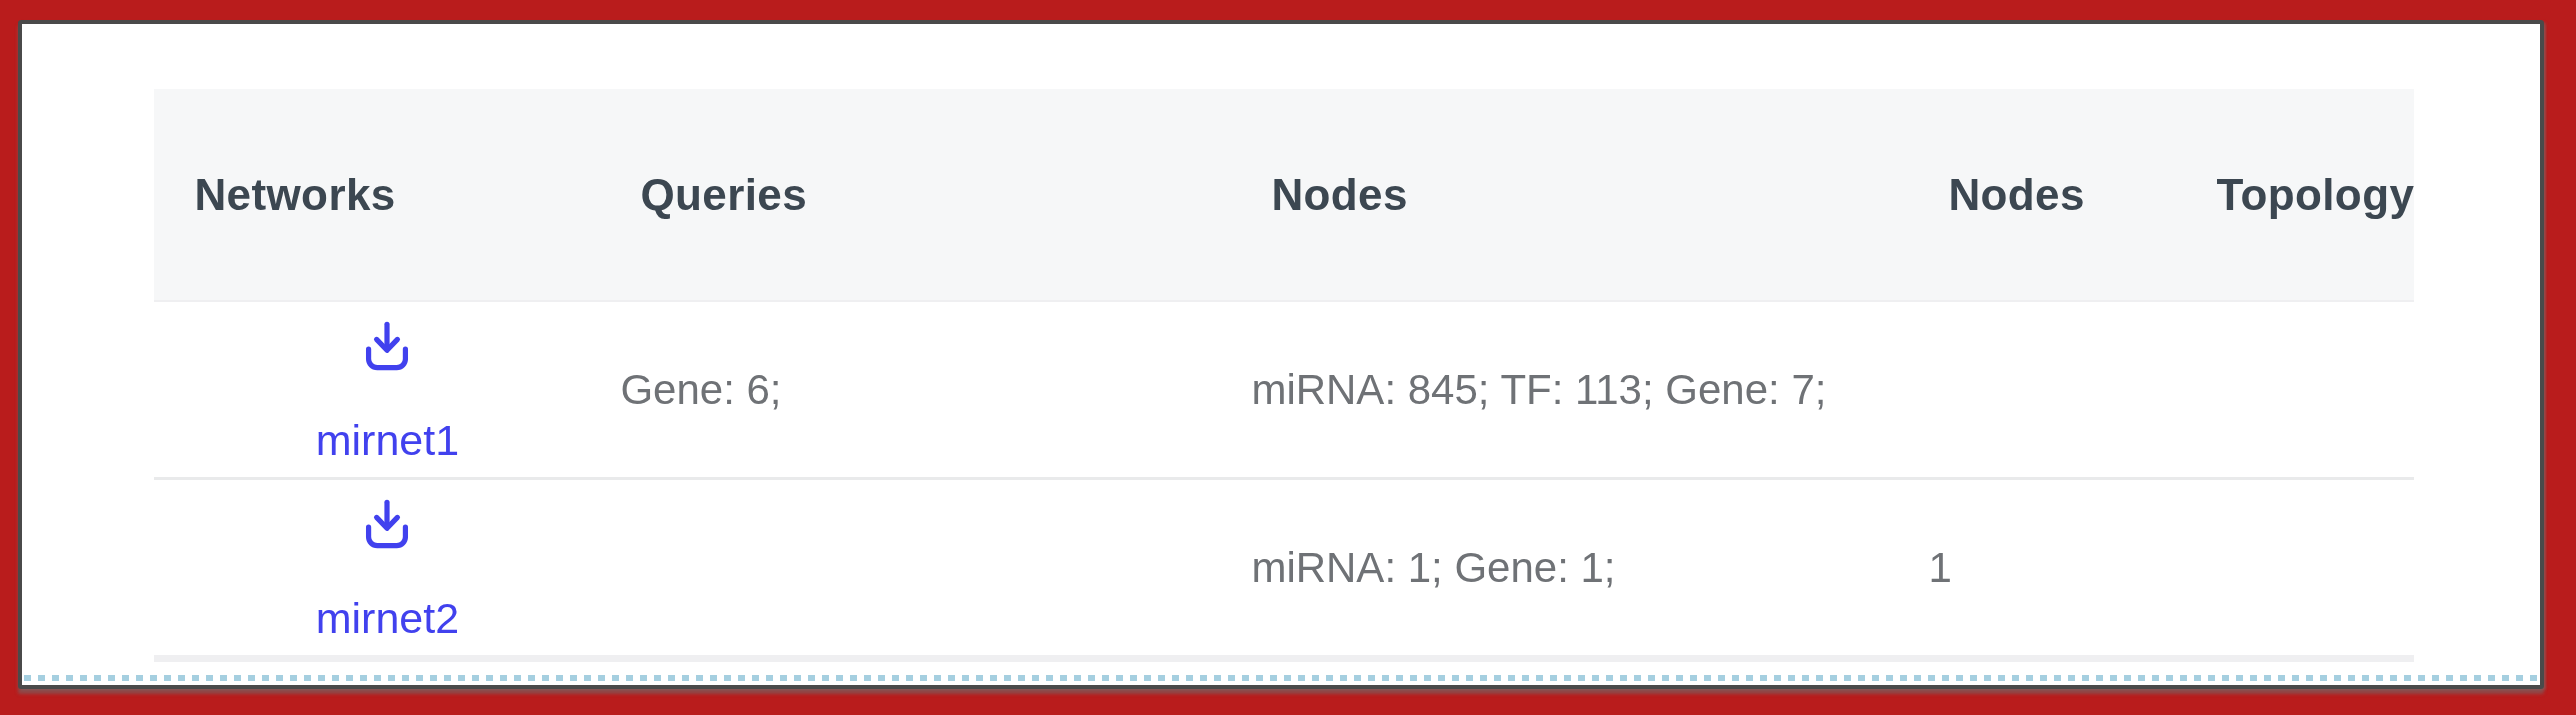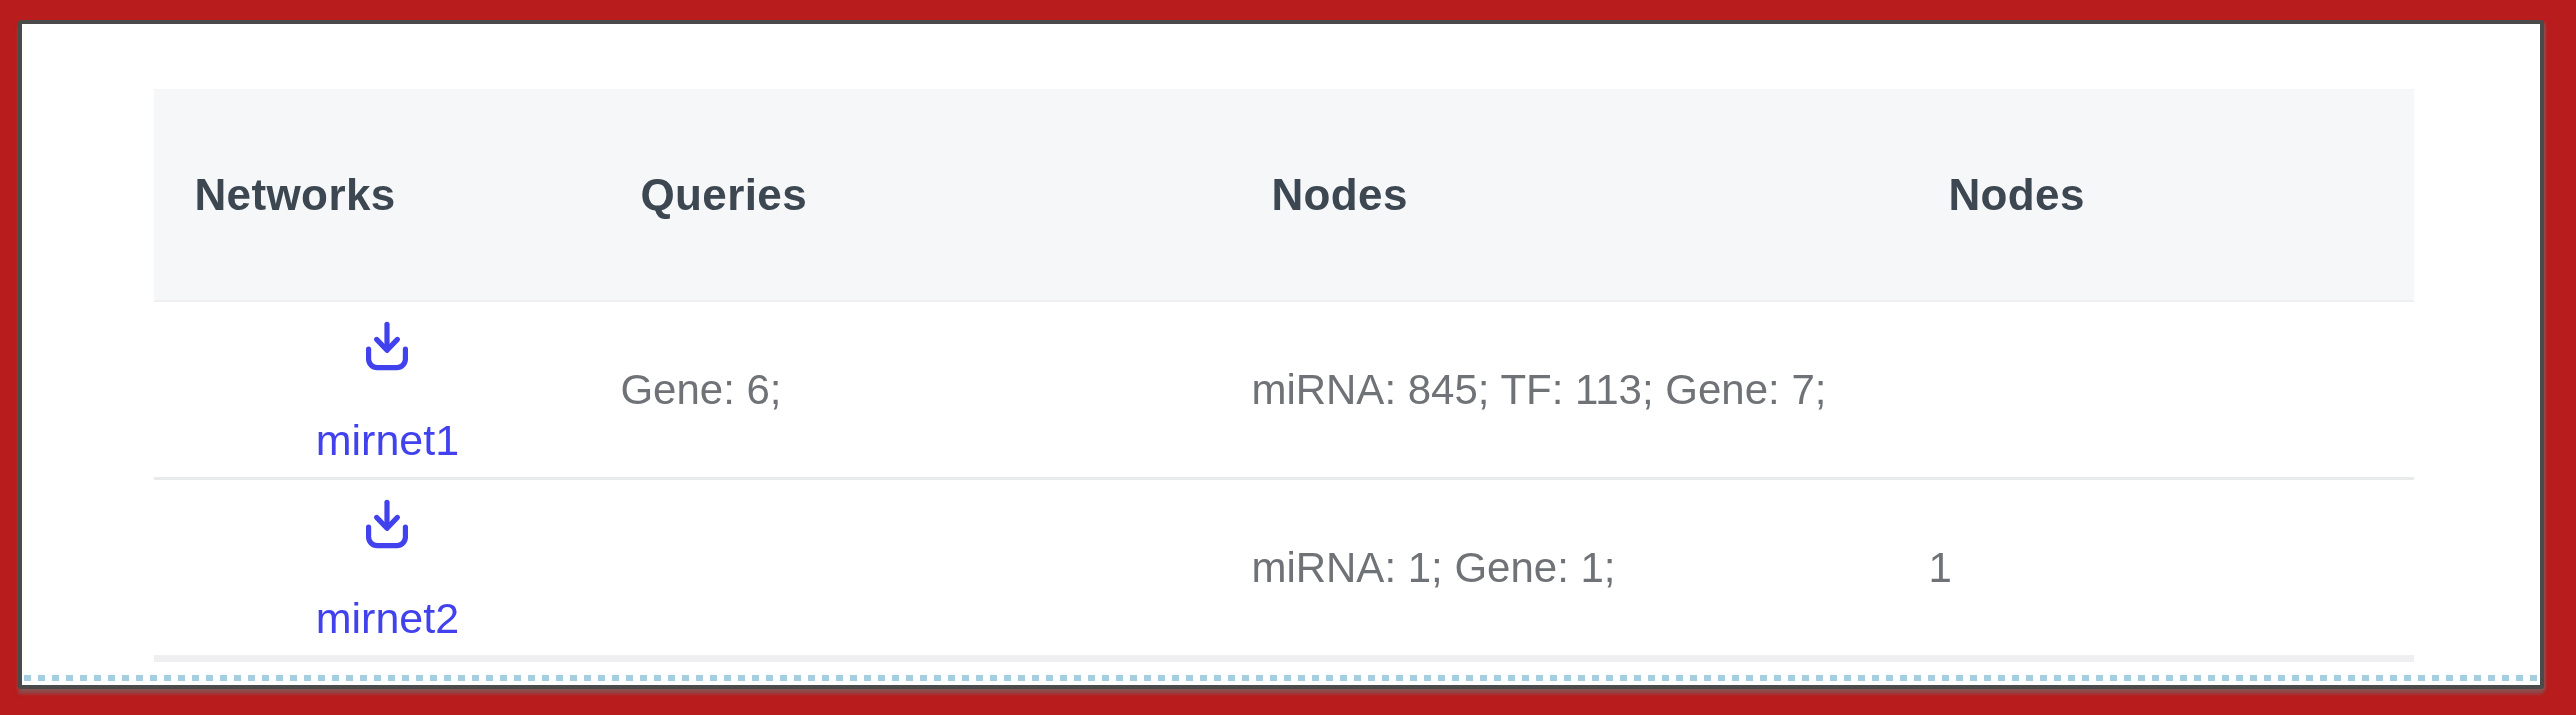--- a/index.html
+++ b/index.html
@@ -118,20 +118,21 @@
 <div class="canvas">
   <div class="frame">
 
     <div class="table">
 
       <div class="grid-row thead">
         <div class="th">Networks</div>
         <div class="th indent">Queries</div>
         <div class="th indent">Nodes</div>
         <div class="th indent">Nodes</div>
+        <div class="th">Topology</div>
       </div>
 
       <div class="grid-row tr">
         <div class="td network-cell">
           <span class="dl-btn">
             <svg viewBox="0 0 24 27" aria-hidden="true">
               <path d="M12 3 L12 14.5"></path>
               <path d="M7.2 10 L12 15 L16.8 10"></path>
               <path d="M3.5 14.5 L3.5 19 a4 4 0 0 0 4 4 L16.5 23 a4 4 0 0 0 4 -4 L20.5 14.5"></path>
             </svg>

